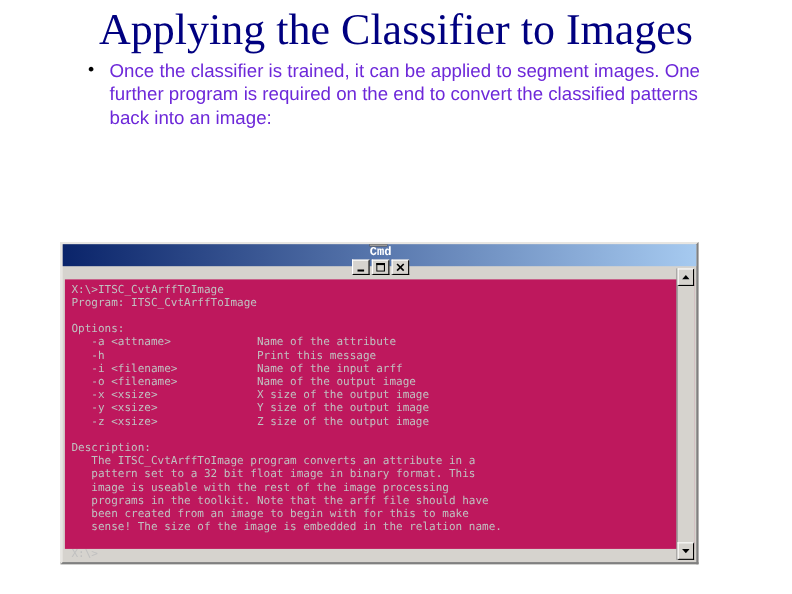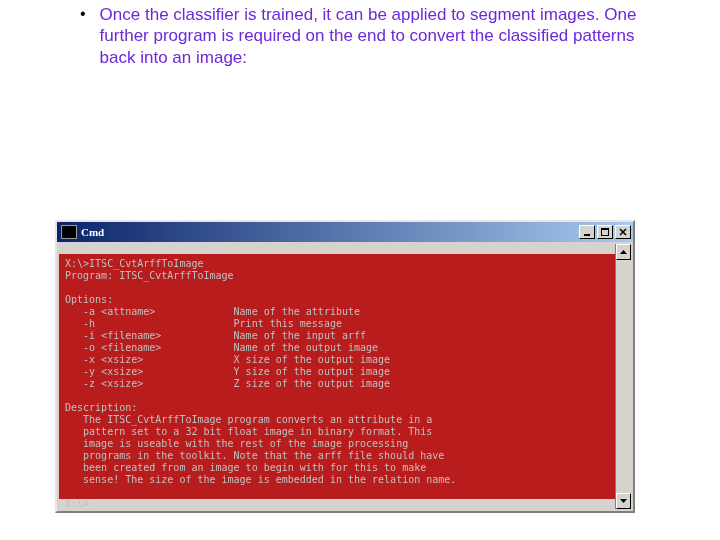--- a/index.html
+++ b/index.html
@@ -59,21 +59,22 @@
     background: #d6d3ce;
     box-sizing: border-box;
   }
   .cmd-titlebar {
     height: 20px;
     background: linear-gradient(to right, #0a246a, #a6caf0);
     display: flex;
     align-items: center;
     padding: 0 2px 0 4px;
     box-sizing: border-box;
-    font-family: Liberation Serif, serif;
+    font-family: Liberation Mono, monospace;
+    flex-direction: column;
   }
   .cmd-titlebar .sys-icon {
     width: 14px;
     height: 12px;
     background: #000;
     border: 1px solid #9a9a9a;
     margin-right: 4px;
     position: relative;
   }
   .cmd-titlebar .sys-icon::after{
@@ -106,21 +107,21 @@
     font-size: 9px;
     font-family: Tahoma, Arial, sans-serif;
     color:#000;
     line-height: 1;
   }
   .win-btn svg { display:block; }
 
   .cmd-client {
     position:absolute;
     left:2px; right:2px; top:22px; bottom:2px;
-    background:#b91c1c;
+    background:#be185d;
     color:#c0c0c0;
     font-family: "Lucida Console", Consolas, monospace;
     font-size: 10px;
     line-height: 12px;
     padding: 4px 6px;
     white-space: pre;
     box-sizing: border-box;
   }
 
   .scroll-track {
@@ -145,20 +146,21 @@
     display:flex;align-items:center;justify-content:center;
   }
   .scroll-btn.top{top:0;}
   .scroll-btn.bot{bottom:0;}
 </style>
 </head>
 <body>
 
 <div class="slide">
 
+  <div class="title">Applying the Classifier to Images</div>
 
   <div class="bullet-block">
     <div class="bullet-row">
       <div class="bullet-dot">•</div>
       <div class="bullet-text">Once the classifier is trained, it can be applied to segment images. One further program is required on the end to convert the classified patterns back into an image:</div>
     </div>
   </div>
 
   <div class="cmd-window">
     <div class="cmd-titlebar">

